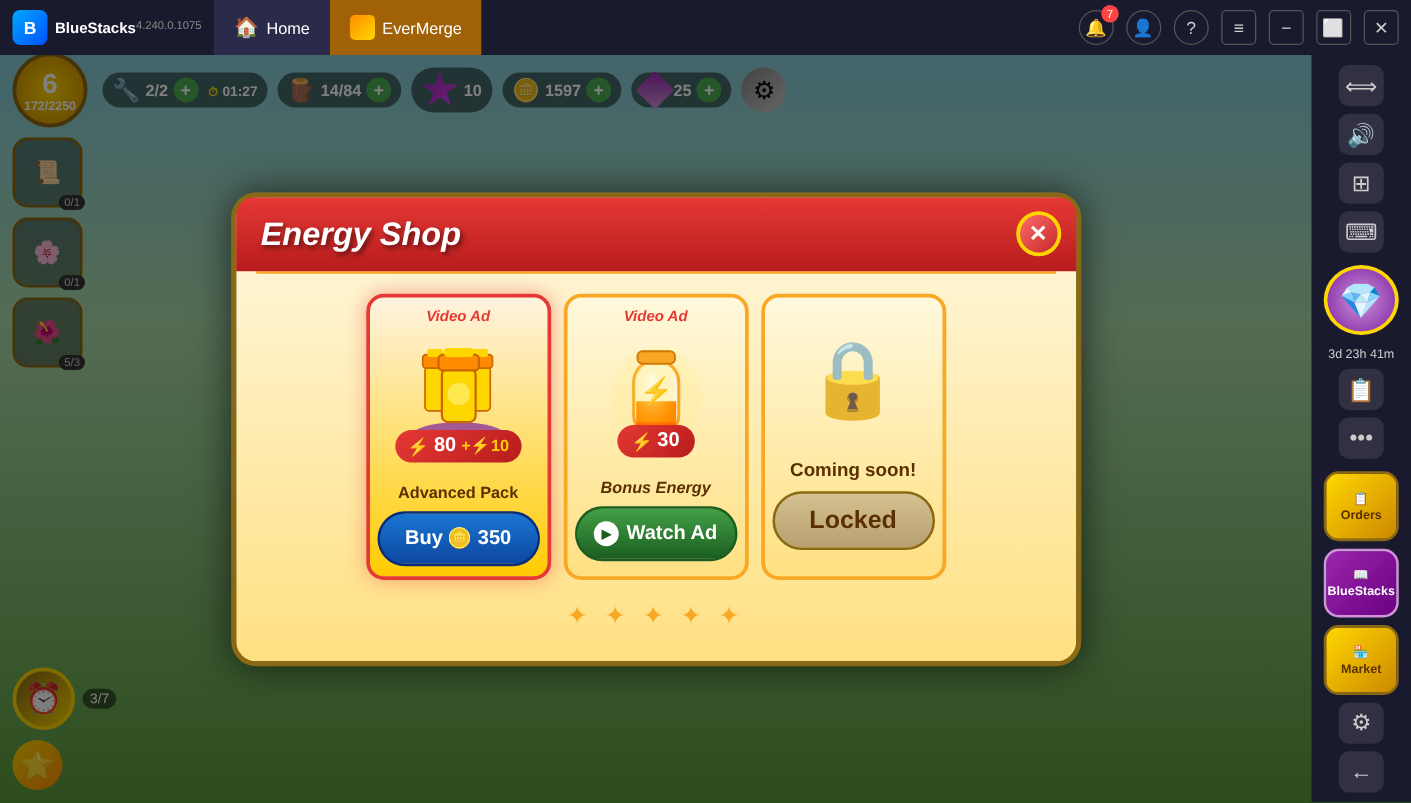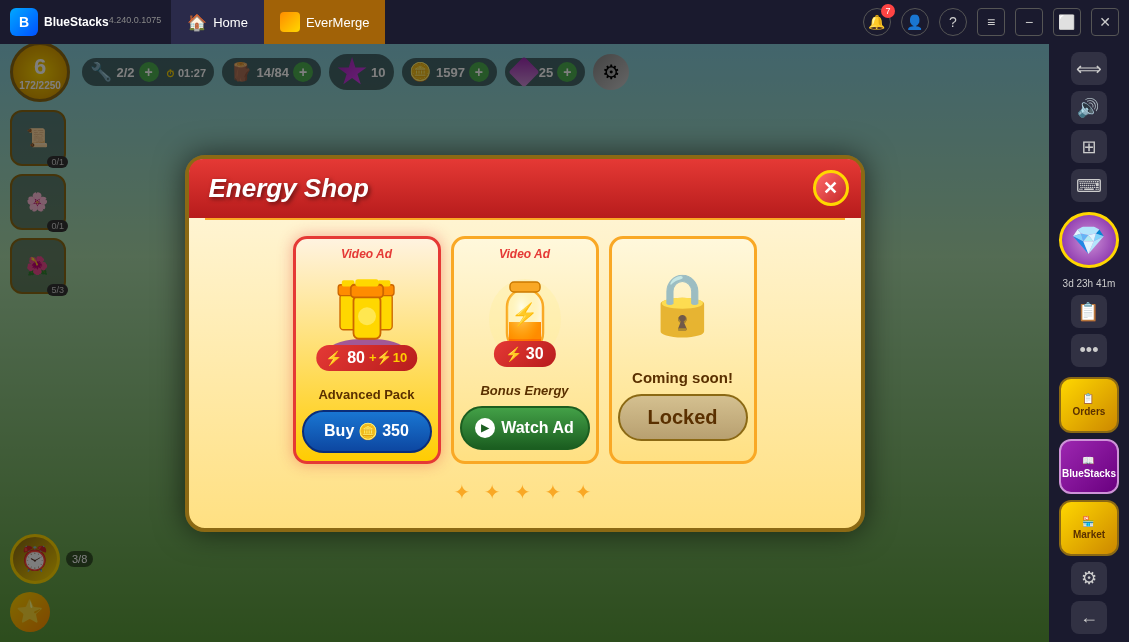--- a/index.html
+++ b/index.html
@@ -571,21 +571,21 @@
     <div class="hud-item">
       <div class="hud-item-icon">🌺</div>
     </div>
     <div class="badge">5/3</div>
   </div>
 </div>
 
 <div class="bottom-left">
   <div style="display:flex;align-items:center;gap:6px;">
     <div style="width:50px;height:50px;background:linear-gradient(135deg,#8b6914,#ffd700);border-radius:50%;border:3px solid #ffd700;display:flex;align-items:center;justify-content:center;font-size:24px;">⏰</div>
-    <div style="background:rgba(0,0,0,0.5);border-radius:12px;padding:2px 6px;color:white;font-size:11px;">3/8</div>
+    <div style="background:rgba(0,0,0,0.5);border-radius:12px;padding:2px 6px;color:white;font-size:11px;">3/7</div>
   </div>
   <div style="width:40px;height:40px;background:linear-gradient(135deg,#ffd700,#ff8c00);border-radius:50%;display:flex;align-items:center;justify-content:center;font-size:22px;">⭐</div>
 </div>
 
 <div class="modal-overlay">
   <div class="energy-shop">
 
     <div class="shop-header">
       <div class="shop-title">Energy Shop</div>
       <div class="shop-close">✕</div>

